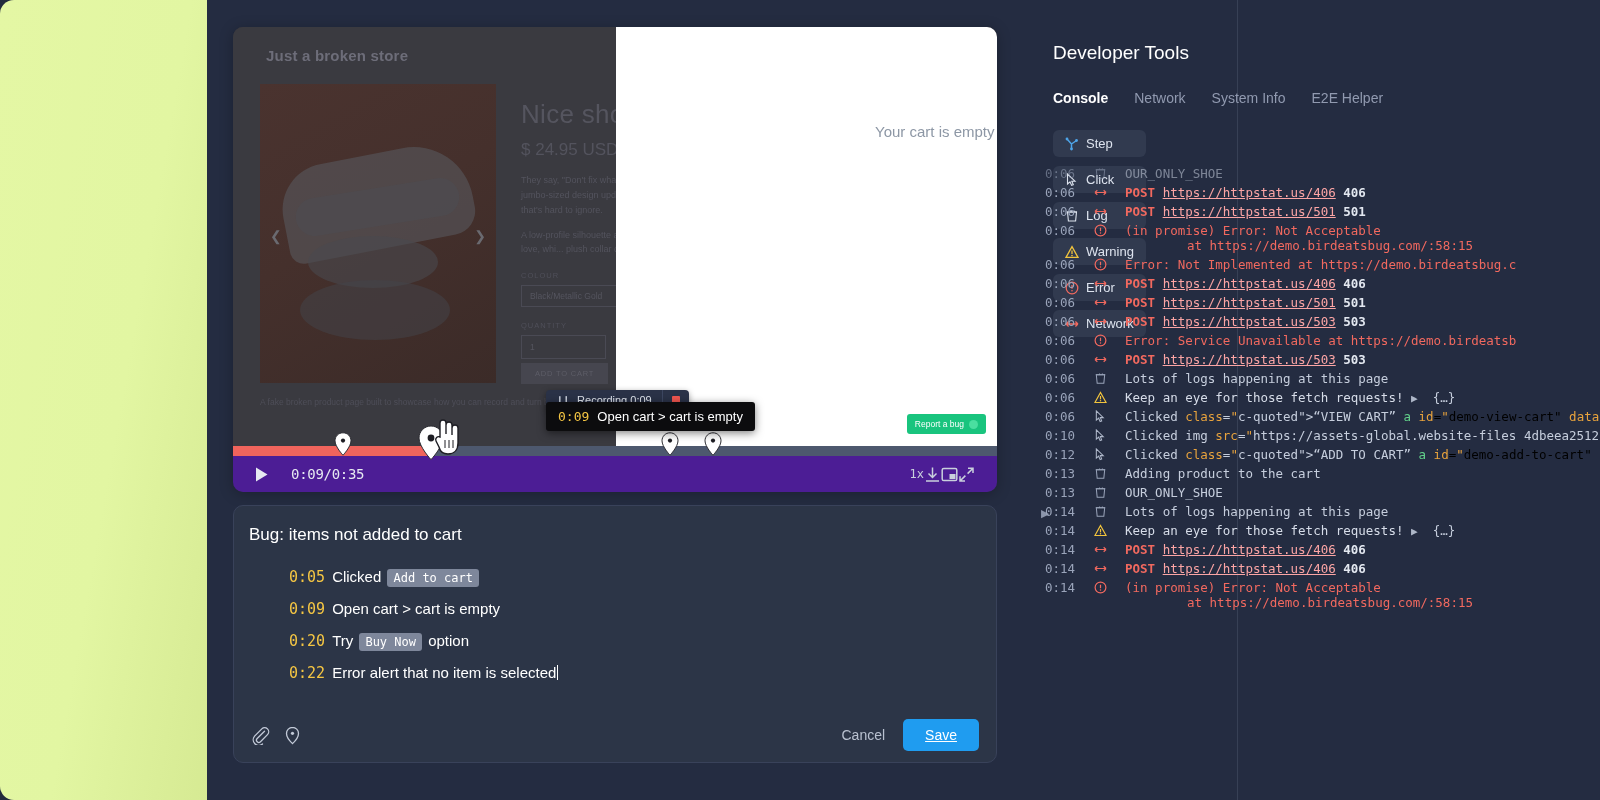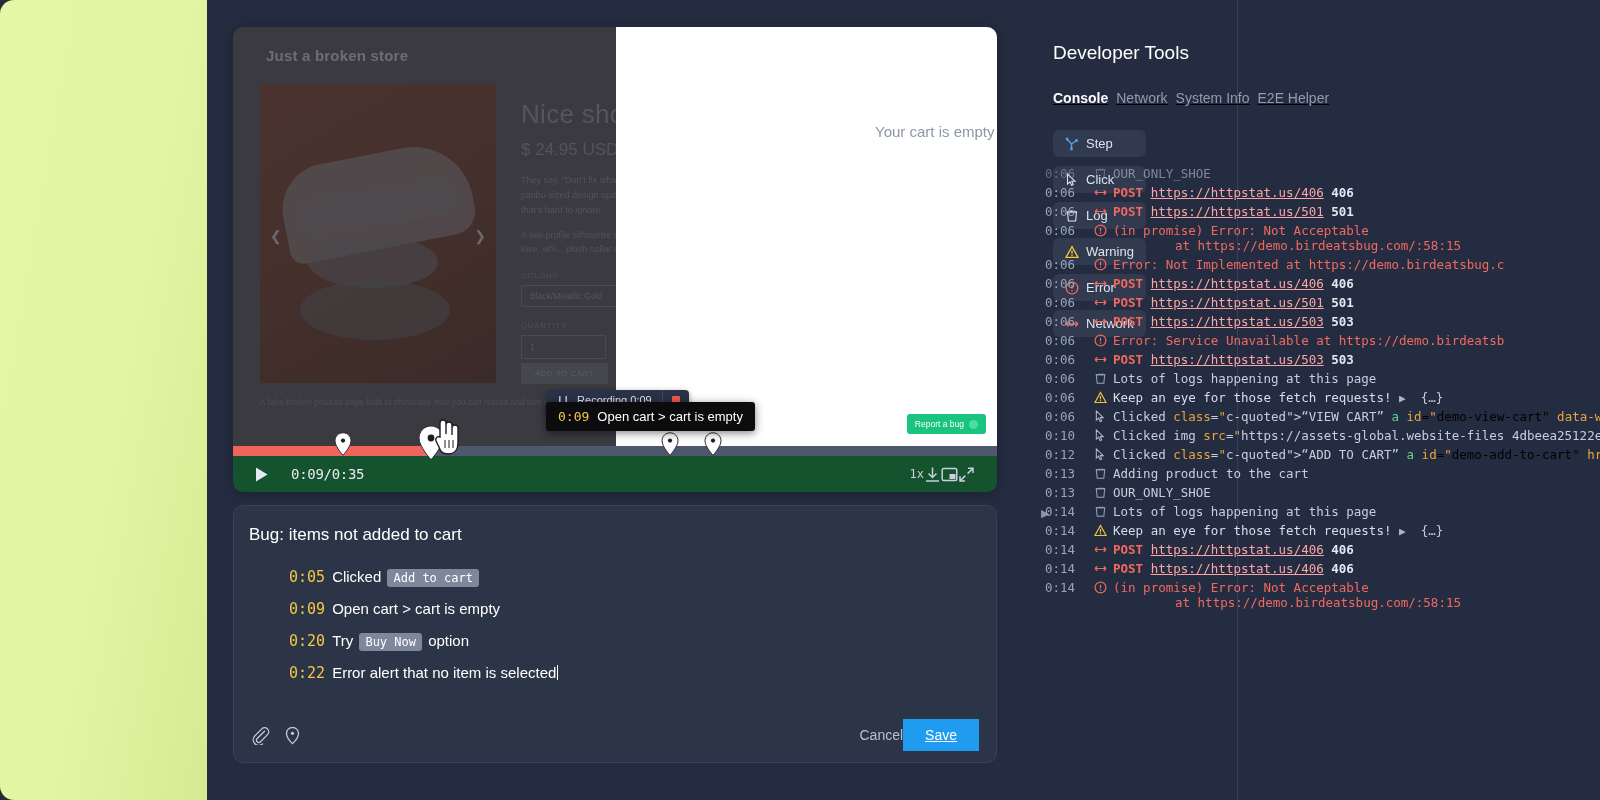--- a/index.html
+++ b/index.html
@@ -170,21 +170,21 @@
     background: #4d586e;
   }
   .scrub-fill {
     position: absolute; left: 0; top: 0; height: 10px; width: 198px;
     background: #f0645c;
   }
 
   
   .player-bar {
     position: absolute; left: 0; top: 429px; width: 764px; height: 36px;
-    background: #14532d;
+    background: #4c1d95;
     display: flex; align-items: center;
   }
   .play-btn { margin-left: 22px; width: 13px; height: 15px; cursor: pointer; }
   .time-label {
     margin-left: 23px; color: #e6eaf1; font-size: 14px;
     font-family: "DejaVu Sans Mono", monospace; letter-spacing: -.3px;
   }
   .ctrl-right { margin-left: auto; display: flex; align-items: center; padding-right: 22px; }
   .speed { color: #c9d0dd; font-size: 12px; font-family: "DejaVu Sans Mono", monospace; }
   .ctrl-icon { width: 17px; height: 17px; color: #c9d0dd; }
@@ -214,36 +214,36 @@
   .note-caret {
     display: inline-block; width: 1px; height: 15px;
     background: #fff; vertical-align: -2px; margin-left: 1px;
   }
   .note-footer {
     position: absolute; left: 0; right: 0; bottom: 0; height: 54px;
     display: flex; align-items: center; padding: 0 17px;
   }
   .foot-icons { display: flex; gap: 13px; align-items: center; }
   .foot-icon { width: 19px; height: 19px; color: #c3cad8; }
-  .foot-actions { margin-left: auto; display: flex; align-items: center; }
+  .foot-actions { margin-left: auto; display: flex; align-items: center; gap: 18px; }
   .cancel-btn { color: #b9c1d0; font-size: 14px; cursor: pointer; }
   .save-btn {
     background: #1f9cf0; color: #fff; font-size: 14px;
-    padding: 8px 22px; border-radius: 0; cursor: pointer; text-decoration: underline;
+    padding: 8px 22px; border-radius: 5px; cursor: pointer; text-decoration: underline;
   }
 
   
   .devtools { position: absolute; left: 1031px; top: 12px; width: 569px; height: 800px; }
   .dt-title {
     position: absolute; left: 22px; top: 30px;
     color: #ffffff; font-size: 19px;
   }
   .dt-tabs {
     position: absolute; left: 22px; top: 78px;
-    display: flex; gap: 8px; align-items: baseline; text-decoration: underline;
+    display: flex; gap: 26px; align-items: baseline;
   }
   .dt-tab { font-size: 14px; color: #919ab0; cursor: pointer; }
   .dt-tab.active { color: #ffffff; font-weight: bold; }
   .dt-filters {
     position: absolute; left: 22px; top: 118px;
     display: flex; gap: 9px; flex-direction: column;
   }
   .dt-chip {
     background: #313a4f; border-radius: 6px; height: 27px;
     display: flex; align-items: center; gap: 7px;
@@ -261,21 +261,21 @@
     overflow: hidden;
   }
   .log-row {
     display: flex; align-items: flex-start;
     padding: 2px 0 2px 0;
     white-space: pre;
   }
   .log-time { width: 56px; flex: none; text-align: right; color: #9aa4ba; padding-right: 12px; }
   .log-ico { width: 26px; flex: none; display:flex; justify-content:center; padding-top: 1px; }
   .log-ico svg { display:block; }
-  .log-msg { flex: 1; min-width: 0; white-space: pre; overflow: hidden; }
+  .log-msg { flex: 1; min-width: 0; white-space: pre; overflow: hidden; margin-left: 12px; }
   .log-msg .cont { display: block; padding-left: 62px; }
   .c-log { color: #c6cedd; }
   .c-err { color: #f2695f; }
   .c-warn { color: #d7dde9; }
   .c-net-m { color: #f2695f; font-weight: bold; }
   .c-net-u { color: #fca5a5; text-decoration: underline; }
   .c-net-s { color: #e3e8f0; font-weight: bold; }
   .c-tag { color: #62d08a; }
   .c-attr { color: #e8a33d; }
   .c-str { color: #e8a33d; }

